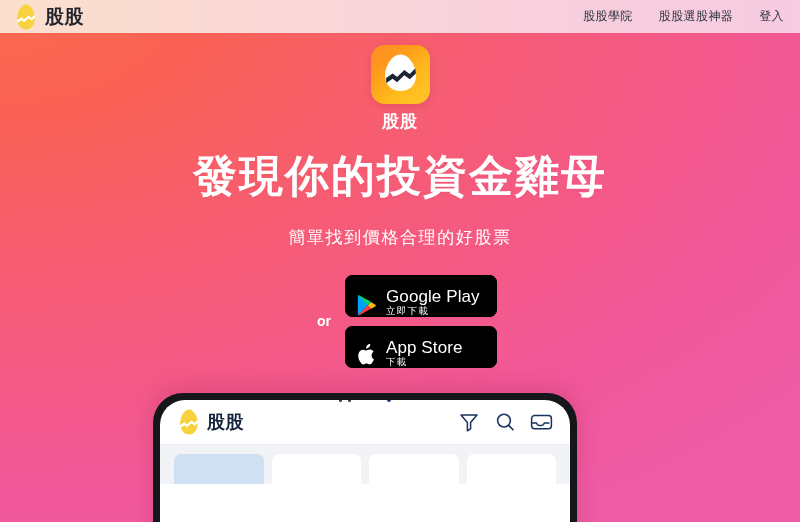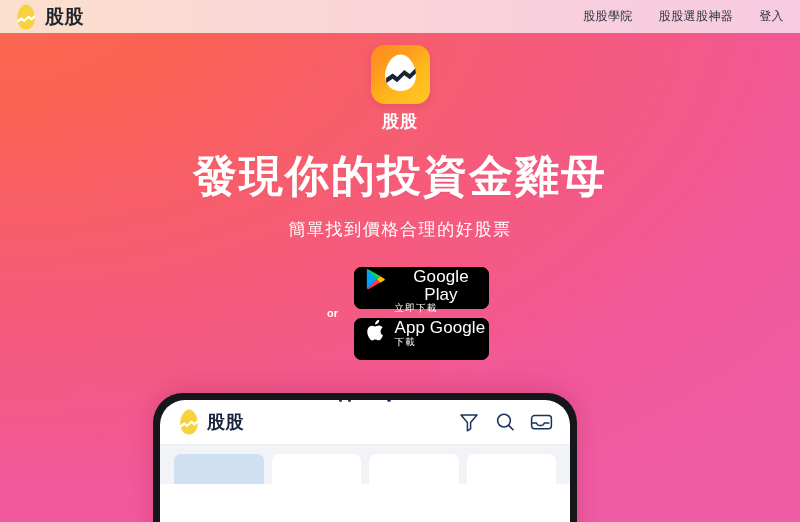--- a/index.html
+++ b/index.html
@@ -121,21 +121,21 @@
     margin-top: 22px;
     font-size: 44px;
     font-weight: 700;
     color: #ffffff;
     letter-spacing: 2px;
     line-height: 1.1;
     text-shadow: 0 1px 2px rgba(180, 40, 80, 0.10);
   }
 
   .subhead {
-    margin-top: 20px;
+    margin-top: 28px;
     font-size: 17px;
     font-weight: 400;
     color: #ffffff;
     letter-spacing: 1.6px;
     line-height: 1.2;
   }
 
   
   .cta-row {
     margin-top: 26px;
@@ -160,38 +160,38 @@
     letter-spacing: 1.5px;
     border: none;
     border-radius: 22px;
     padding: 12px 26px;
     cursor: pointer;
     line-height: 1;
     font-family: inherit;
   }
   .or-text {
     color: #ffffff;
-    font-size: 11px;
+    font-size: 14px;
     font-weight: 700;
     width: 42px;
     text-align: center;
   }
   .store-col {
     display: flex;
     flex-direction: column;
     gap: 9px;
     align-items: flex-start;
   }
   .store-badge {
-    width: 135px;
+    width: 152px;
     height: 42px;
     background: #000000;
     border-radius: 7px;
     display: flex;
-    align-items: flex-start;
+    align-items: flex-end;
     padding-left: 11px;
     box-sizing: border-box;
     gap: 9px;
     cursor: pointer;
     border: 1px solid #000;
   }
   .store-badge .glyph { flex: 0 0 auto; display: block; }
   .store-txt {
     display: flex;
     flex-direction: column;
@@ -373,21 +373,21 @@
             <span class="store-sub">立即下載</span>
           </div>
         </div>
 
         <div class="store-badge">
           <svg class="glyph" width="20" height="24" viewBox="0 0 20 24">
             <path d="M14.6 12.4c0-2.5 2.0-3.7 2.1-3.8-1.2-1.7-3-1.9-3.6-2-1.5-.2-3 .9-3.8.9-.8 0-2-.9-3.2-.8-1.7.0-3.2 1-4 2.5-1.7 3-.4 7.4 1.2 9.8.8 1.2 1.8 2.5 3 2.4 1.2-.05 1.7-.8 3.1-.8 1.4 0 1.9.8 3.2.75 1.3 0 2.2-1.2 3-2.4.9-1.4 1.3-2.7 1.3-2.8-.03 0-2.4-.9-2.4-3.7z" fill="#ffffff"></path>
             <path d="M12.2 4.0c.7-.85 1.2-2.0 1.0-3.2-1.0.05-2.3.7-3.0 1.5-.65.75-1.2 2.0-1.1 3.1 1.1.1 2.3-.6 3.1-1.4z" fill="#ffffff"></path>
           </svg>
           <div class="store-txt">
-            <span class="store-title">App Google</span>
+            <span class="store-title">App Store</span>
             <span class="store-sub">下載</span>
           </div>
         </div>
 
       </div>
     </div>
   </div>
 
   <div class="phone">
     <div class="phone-screen">

